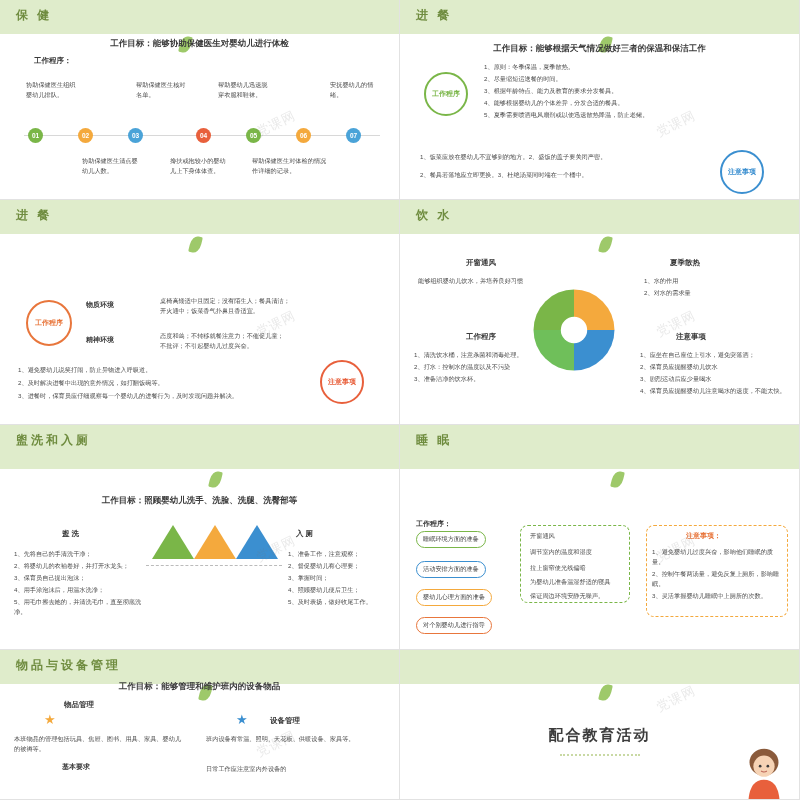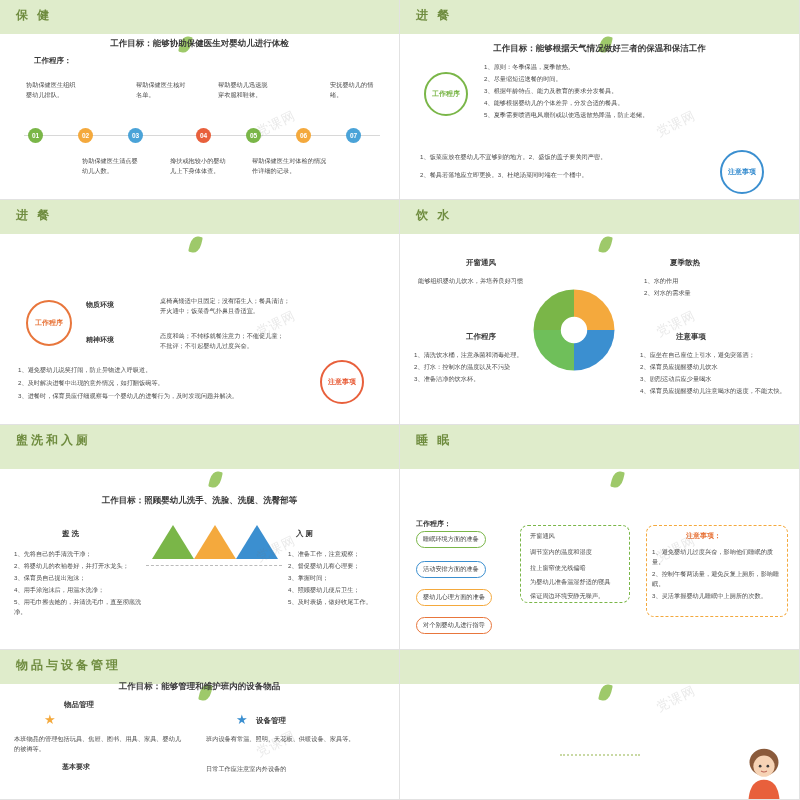--- a/index.html
+++ b/index.html
@@ -292,30 +292,31 @@
     <div class="leaf" style="left:200px;top:34px;"></div>
     <div class="slide-title">物品与设备管理</div>
     <div class="goal" style="top:31px;">工作目标：能够管理和维护班内的设备物品</div>
 
     <div style="position:absolute;left:44px;top:62px;color:#f4a93d;font-size:13px;">★</div>
     <div class="subhead" style="left:64px;top:50px;">物品管理</div>
     <div class="body-text" style="left:14px;top:84px;width:170px;">本班物品的管理包括玩具、焦屉、图书、用具、家具、婴幼儿的被褥等。</div>
     <div class="subhead" style="left:62px;top:112px;font-size:7px;">基本要求</div>
 
     <div style="position:absolute;left:236px;top:62px;color:#3b8fd0;font-size:13px;">★</div>
-    <div class="subhead" style="left:256px;top:66px;text-align:right;">设备管理</div>
+    <div class="subhead" style="left:270px;top:66px;text-align:right;">设备管理</div>
     <div class="body-text" style="left:206px;top:84px;width:180px;">班内设备有常温、照明、天花板、供暖设备、家具等。</div>
     <div class="body-text" style="left:206px;top:114px;width:180px;">日常工作应注意室内外设备的</div>
 
     <div class="wm" style="left:255px;top:85px;">党课网</div>
   </div>
 
   <div class="slide">
     <div class="cloud-band"></div>
     <div class="leaf" style="left:200px;top:34px;"></div>
+    <div class="big-title" style="top:76px;">配合教育活动</div>
     <div class="tl-line" style="left:160px;top:104px;width:80px;border-top:2px dotted #c9d9a4;background:none;height:0;"></div>
 
     <svg width="58" height="56" viewBox="0 0 60 58" style="position:absolute;right:6px;bottom:0;">
       <ellipse cx="30" cy="20" rx="15" ry="14" fill="#8a5a3b"></ellipse>
       <circle cx="30" cy="24" r="11" fill="#f6d3b5"></circle>
       <circle cx="26" cy="24" r="1.4" fill="#3a3a3a"></circle>
       <circle cx="34" cy="24" r="1.4" fill="#3a3a3a"></circle>
       <path d="M27 29 Q30 31 33 29" stroke="#c06a5a" stroke-width="1.2" fill="none"></path>
       <path d="M14 58 Q16 38 30 38 Q44 38 46 58 Z" fill="#e8603c"></path>
     </svg>

